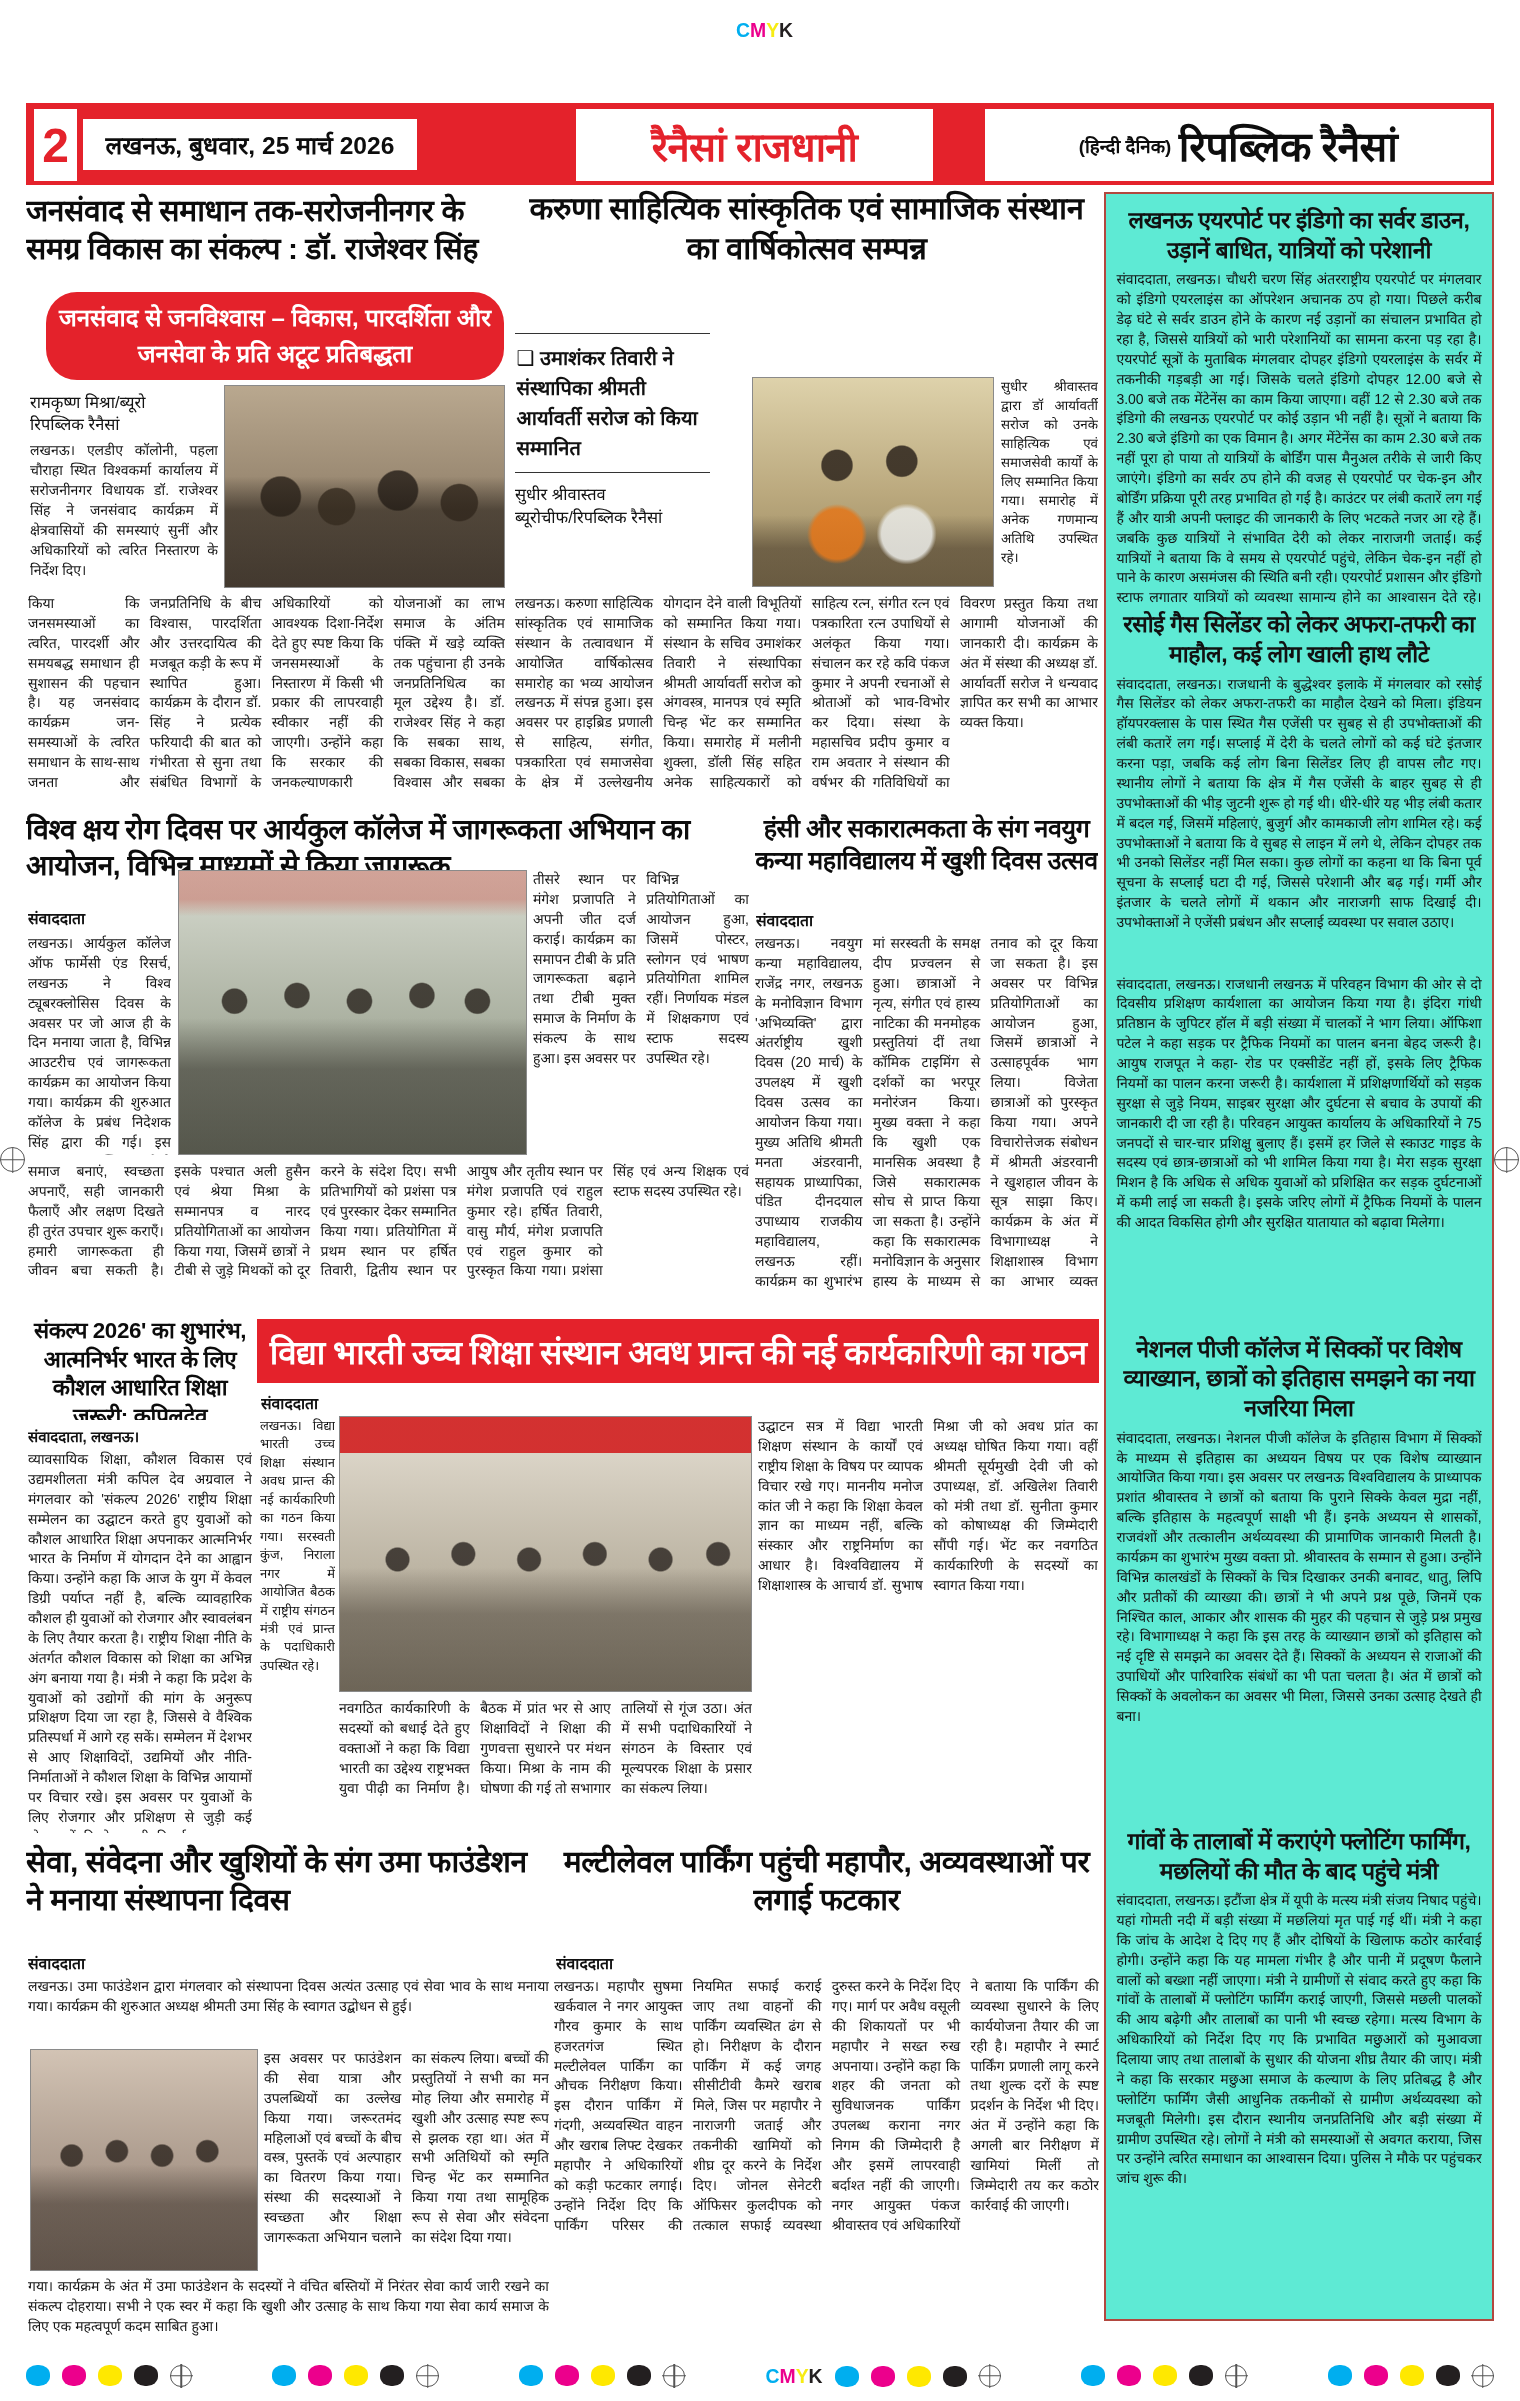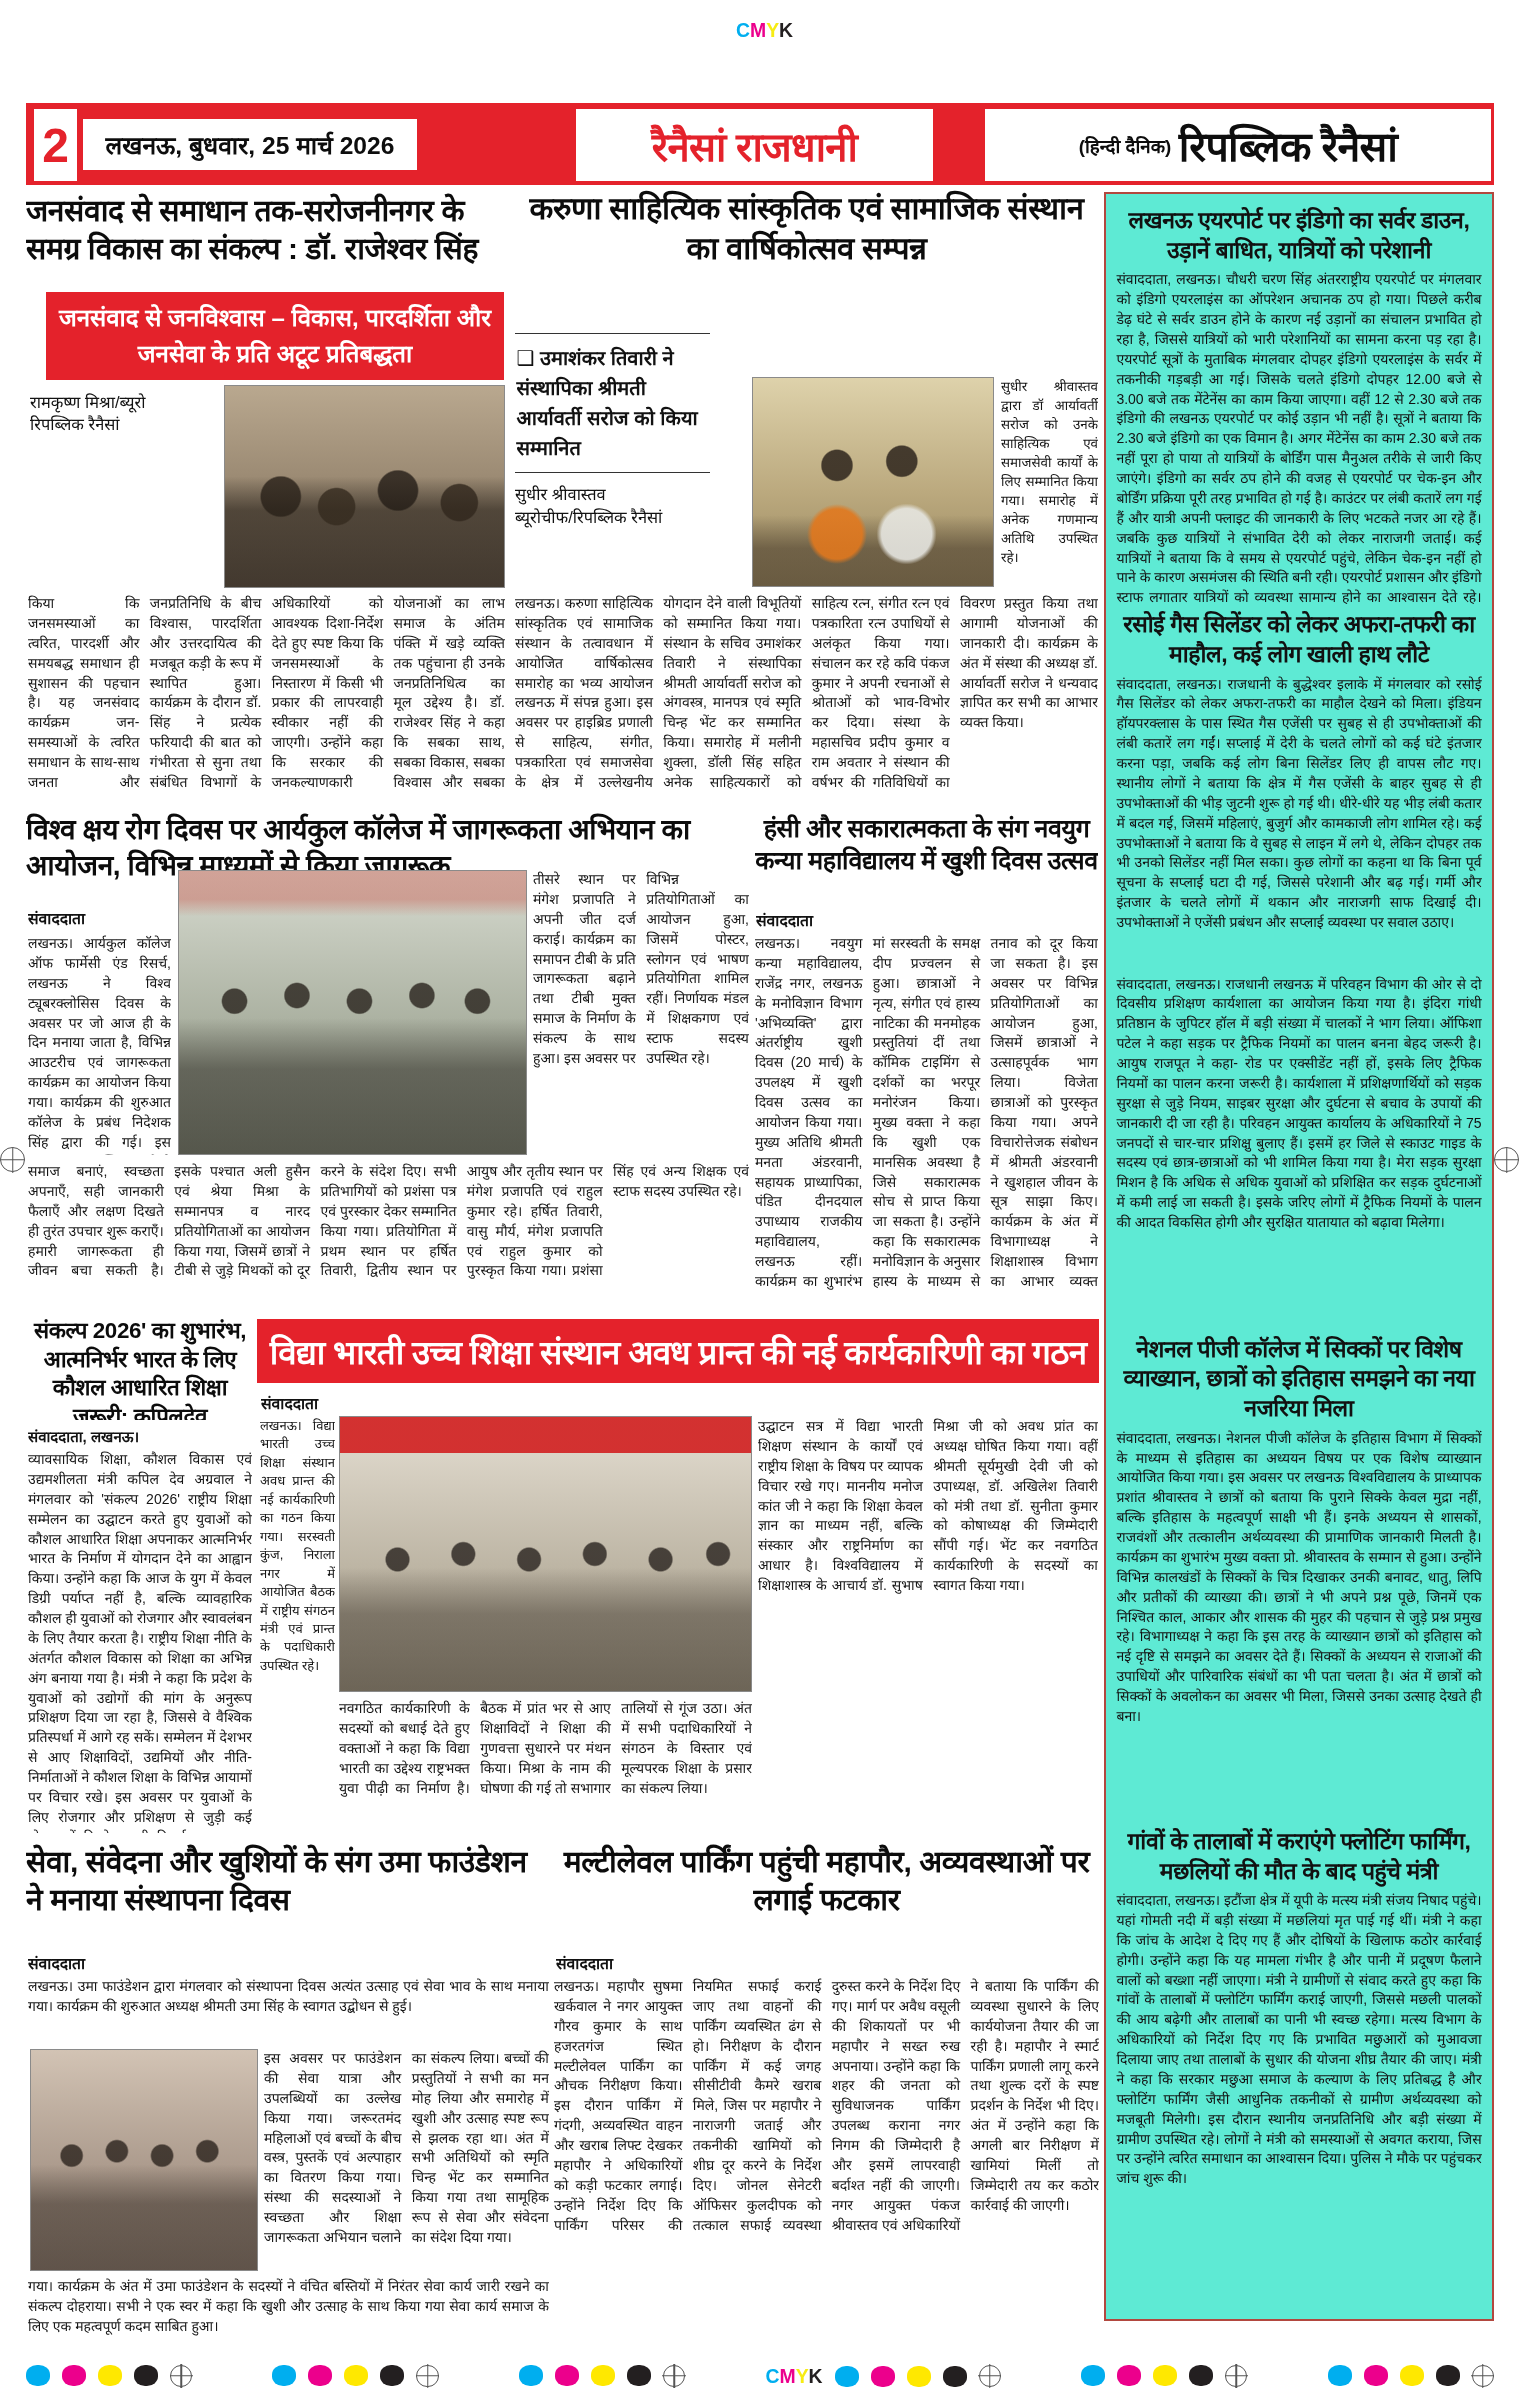--- a/index.html
+++ b/index.html
@@ -52,26 +52,27 @@
   <div class="mast-box" style="left:550px; top:6px; width:357px; height:72px;">
     <span style="color:#e4222b; font-weight:800; font-size:40px; letter-spacing:-0.7px;">रैनैसां राजधानी</span>
   </div>
   <div class="mast-box" style="left:959px; top:6px; width:506px; height:72px; gap:7.5px;">
     <span style="font-weight:700; font-size:18.7px; color:#0d0d0d;">(हिन्दी दैनिक)</span>
     <span style="font-weight:800; font-size:41px; color:#0d0d0d; letter-spacing:-0.7px;">रिपब्लिक रैनैसां</span>
   </div>
 </div>
 
 <div class="abs headline" style="left:26px; top:192px; width:481px; height:94px; font-size:30px;">जनसंवाद से समाधान तक-सरोजनीनगर के समग्र विकास का संकल्प : डॉ. राजेश्वर सिंह</div>
-<div class="abs red-band" style="left:46px; top:292px; width:458px; height:88px; display:flex; align-items:center; justify-content:center; padding:4.5px 10.4px;">
+<div class="abs red-band" style="left:46px; top:292px; width:458px; height:88px; display:flex; align-items:center; justify-content:center; padding:4.5px 10.4px;border-radius:31px;">
   <span style="color:#ffffff; font-weight:700; font-size:24px; line-height:1.5; text-align:center;">जनसंवाद से जनविश्वास – विकास, पारदर्शिता और जनसेवा के प्रति अटूट प्रतिबद्धता</span>
 </div>
 <div class="abs" style="left:30px; top:391px; width:188px; height:197px;">
   <div class="byline">रामकृष्ण मिश्रा/ब्यूरो</div>
   <div class="byline" style="margin-bottom:6px;">रिपब्लिक रैनैसां</div>
+  <div class="body-text" style="height:142px;">लखनऊ। एलडीए कॉलोनी, पहला चौराहा स्थित विश्वकर्मा कार्यालय में सरोजनीनगर विधायक डॉ. राजेश्वर सिंह ने जनसंवाद कार्यक्रम में क्षेत्रवासियों की समस्याएं सुनीं और अधिकारियों को त्वरित निस्तारण के निर्देश दिए।</div>
 </div>
 <div class="abs photo" style="left:224px; top:385px; width:281px; height:203px; background:linear-gradient(180deg,#b9a88f 0%,#9c8b74 45%,#6f6152 100%);">
   <div class="ph-layer" style="background:radial-gradient(circle at 20% 55%, rgba(40,32,24,.8) 0 19.4px, transparent 21px),radial-gradient(circle at 40% 60%, rgba(52,42,30,.8) 0 18px, transparent 19.4px),radial-gradient(circle at 62% 52%, rgba(35,28,22,.8) 0 19.4px, transparent 21px),radial-gradient(circle at 84% 58%, rgba(48,38,28,.8) 0 18px, transparent 19.4px),linear-gradient(0deg, rgba(30,24,18,.55) 0 38%, transparent 55%);"></div>
 </div>
 <div class="abs body-text cols4" style="left:28px; top:594px; width:477px; height:213px;">किया कि जनसमस्याओं का त्वरित, पारदर्शी और समयबद्ध समाधान ही सुशासन की पहचान है। यह जनसंवाद कार्यक्रम जन-समस्याओं के त्वरित समाधान के साथ-साथ जनता और जनप्रतिनिधि के बीच विश्वास, पारदर्शिता और उत्तरदायित्व की मजबूत कड़ी के रूप में स्थापित हुआ। कार्यक्रम के दौरान डॉ. सिंह ने प्रत्येक फरियादी की बात को गंभीरता से सुना तथा संबंधित विभागों के अधिकारियों को आवश्यक दिशा-निर्देश देते हुए स्पष्ट किया कि जनसमस्याओं के निस्तारण में किसी भी प्रकार की लापरवाही स्वीकार नहीं की जाएगी। उन्होंने कहा कि सरकार की जनकल्याणकारी योजनाओं का लाभ समाज के अंतिम पंक्ति में खड़े व्यक्ति तक पहुंचाना ही उनके जनप्रतिनिधित्व का मूल उद्देश्य है। डॉ. राजेश्वर सिंह ने कहा कि सबका साथ, सबका विकास, सबका विश्वास और सबका प्रयास के मंत्र के साथ सरोजनीनगर का समग्र विकास किया जा रहा है। किसी भी क्षेत्र का वास्तविक और स्थायी विकास तभी संभव है, जब उसमें जनता की सहभागिता हो। यह भाव निरंतर सेवा के पथ पर आगे बढ़ने की प्रेरणा देता है। कार्यक्रम के अंत में डॉ. सिंह ने पुनः अपनी प्रतिबद्धता दोहराते हुए कहा कि सरोजनीनगर के समग्र विकास, सुशासन, पारदर्शिता और प्रत्येक नागरिक के कल्याण हेतु वे सदैव तत्पर रहेंगे तथा विधानसभा को विकास की नई ऊंचाइयों तक पहुंचाया जाएगा।</div>
 
 <div class="abs headline" style="left:515px; top:189px; width:583px; height:103px; font-size:31px; text-align:center;">करुणा साहित्यिक सांस्कृतिक एवं सामाजिक संस्थान का वार्षिकोत्सव सम्पन्न</div>
 <div class="abs" style="left:515px; top:333px; width:195px; height:255px;">
   <div class="kicker">❑ उमाशंकर तिवारी ने संस्थापिका श्रीमती आर्यावर्ती सरोज को किया सम्मानित</div>
   <div class="byline" style="margin-top:10.4px;">सुधीर श्रीवास्तव</div>

